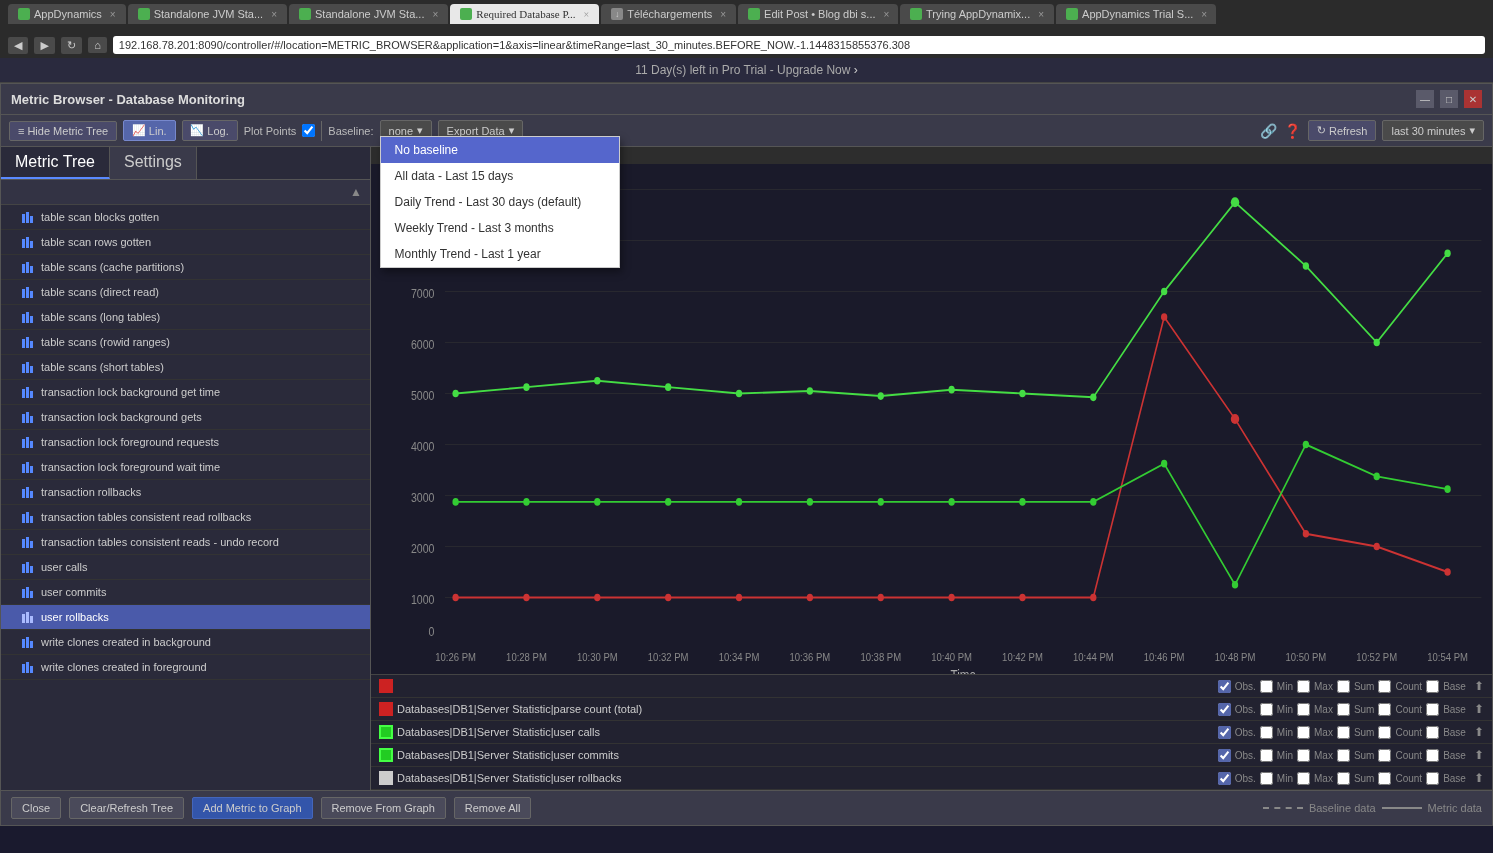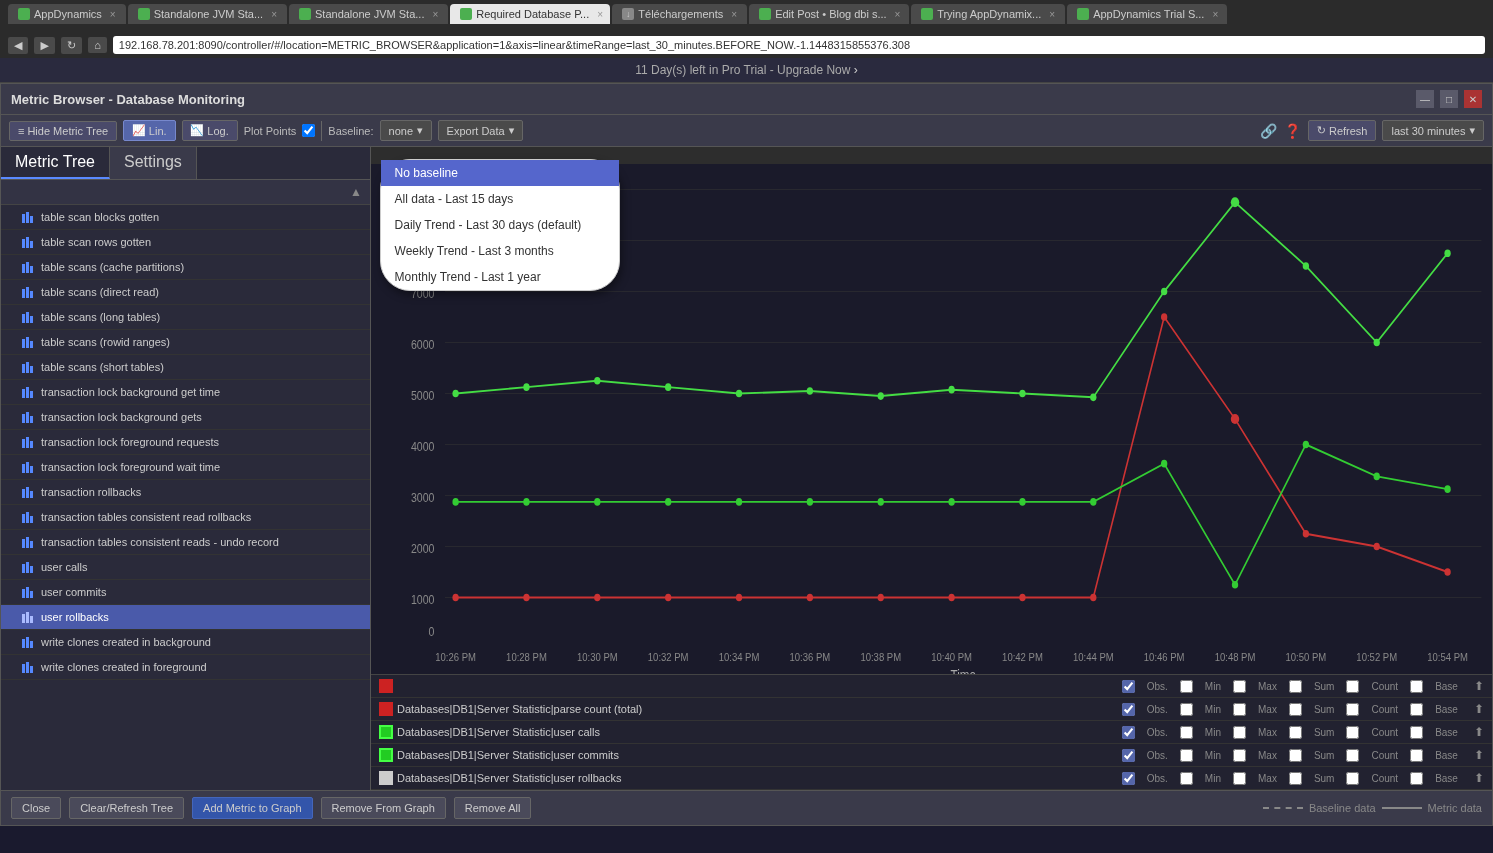--- a/index.html
+++ b/index.html
@@ -1,19 +1,19 @@
 <!DOCTYPE html>
 <html><head>
   <meta charset="utf-8">
   <style>
     * { box-sizing: border-box; margin: 0; padding: 0; }
     body { font-family: Arial, sans-serif; font-size: 12px; background: #1a1a2e; color: #ccc; overflow: hidden; }
     .browser-tabs { background: #2b2b2b; display: flex; align-items: flex-end; gap: 2px; padding: 4px 8px 8px; }
     .tab { background: #4a4a4a; color: #ccc; padding: 4px 10px; border-radius: 4px 4px 0 0; font-size: 11px; display: flex; align-items: center; gap: 4px; max-width: 160px; white-space: nowrap; overflow: hidden; text-overflow: ellipsis; }
-    .tab.active { background: #e8e8e8; color: #333; }
+    .tab.active { background: #e8e8e8; color: #333; font-family: Liberation Serif, serif; }
     .tab-icon { width: 12px; height: 12px; background: #4CAF50; border-radius: 2px; flex-shrink: 0; }
     .tab-close { margin-left: 4px; color: #999; font-size: 10px; cursor: pointer; }
 
     
     .address-bar { background: #2b2b2b; padding: 4px 8px; display: flex; align-items: center; gap: 6px; }
     .address-input { flex: 1; background: #fff; color: #333; border: none; padding: 3px 6px; font-size: 11px; border-radius: 3px; }
     .nav-btn { background: #4a4a4a; border: none; color: #ccc; padding: 2px 6px; cursor: pointer; border-radius: 2px; font-size: 11px; }
 
     
     .trial-banner { background: #2a2a3e; color: #ccc; text-align: center; padding: 5px; font-size: 12px; border-bottom: 1px solid #444; }
@@ -62,21 +62,21 @@
     .chart-area { flex: 1; background: #1a1a2a; position: relative; overflow: hidden; min-height: 300px; }
     .chart-svg { width: 100%; height: 100%; }
 
     
     .legend-area { background: #222230; border-top: 1px solid #444; }
     .legend-row { display: flex; align-items: center; padding: 4px 8px; border-bottom: 1px solid #333; gap: 4px; }
     .legend-color-box { width: 14px; height: 14px; flex-shrink: 0; }
     .legend-label { flex: 1; font-size: 11px; color: #ccc; }
     .legend-stat-label { font-size: 10px; color: #888; }
     .legend-export { color: #888; margin-left: 4px; cursor: pointer; }
-    .legend-controls { display: flex; align-items: center; gap: 12px; margin-left: auto; }
+    .legend-controls { display: flex; align-items: center; gap: 4px; margin-left: auto; }
 
     
     .bottom-toolbar { background: #3a3a4a; padding: 6px 10px; display: flex; align-items: center; gap: 8px; border-top: 1px solid #555; }
     .bottom-btn { background: #4a4a5a; border: 1px solid #666; color: #ccc; padding: 4px 10px; cursor: pointer; font-size: 11px; border-radius: 2px; }
     .bottom-btn.primary { background: #3355aa; border-color: #4466bb; }
     .bottom-legend-right { margin-left: auto; display: flex; align-items: center; gap: 6px; font-size: 11px; color: #888; }
     .legend-dash { border-top: 2px dashed #888; width: 40px; }
     .legend-solid { border-top: 2px solid #888; width: 40px; }
 
     
@@ -176,21 +176,21 @@
     <span class="toolbar-label">Plot Points</span>
     <input type="checkbox" checked="" style="">
     <div class="toolbar-separator"></div>
     <span class="toolbar-label">Baseline:</span>
     <div style="position:relative;">
       <button class="dropdown-btn">
         <span>none</span>
         <span>▾</span>
       </button>
 
-      <div class="dropdown-overlay" style="top:39px; left:0;border-radius:30px;">
+      <div class="dropdown-overlay" style="top:16px; left:0;">
         <div class="dropdown-item selected">No baseline</div>
         <div class="dropdown-item">All data - Last 15 days</div>
         <div class="dropdown-item">Daily Trend - Last 30 days (default)</div>
         <div class="dropdown-item">Weekly Trend - Last 3 months</div>
         <div class="dropdown-item">Monthly Trend - Last 1 year</div>
       </div>
     </div>
     <button class="dropdown-btn">
       <span>Export Data</span>
       <span>▾</span>

